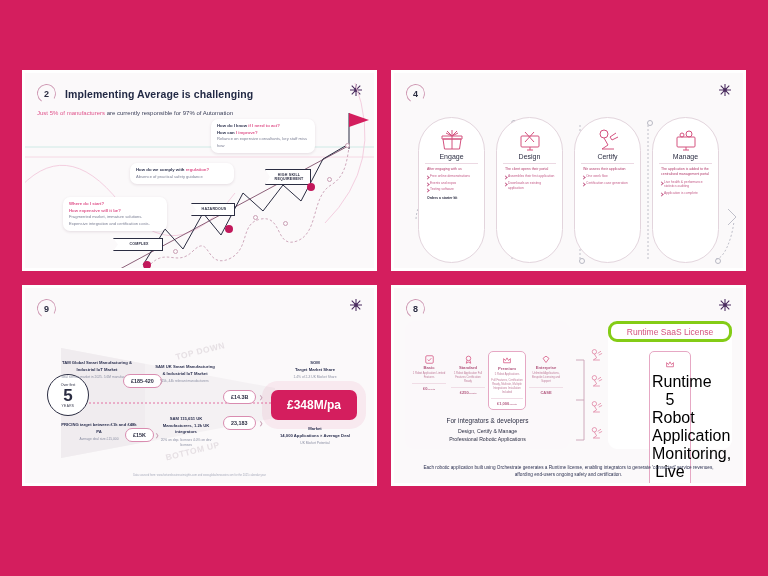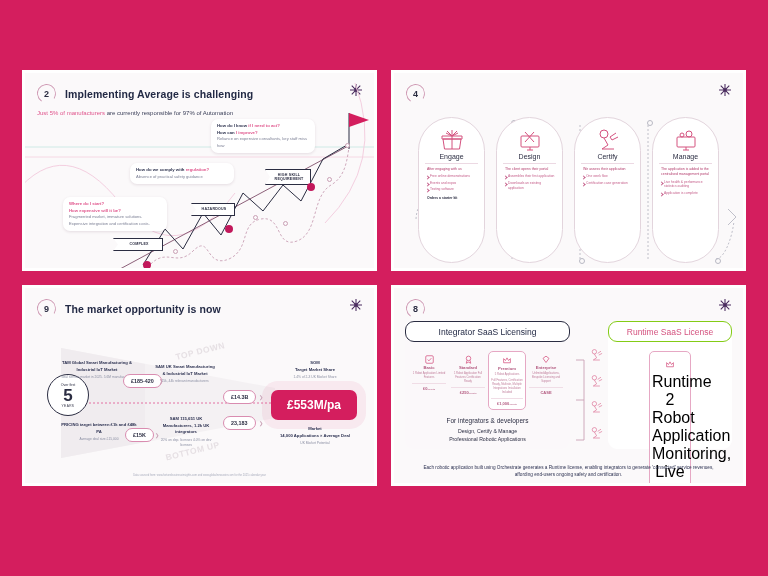--- a/index.html
+++ b/index.html
@@ -177,21 +177,21 @@
   }
   .ss-left { width: 168px; height: 128px; background:#fbf8fa; }
   .ss-right { width: 146px; height: 128px; margin-left: 29px; }
   .ss-banner {
     position:absolute; left: 0; top: 0; right: 0;
     height: 21px; border-radius: 9px;
     display:flex; align-items:center; justify-content:center;
     font-size: 8.5px; background:#fff;
   }
   .ss-banner.dark { border: 1px solid #2b2d42; color:#232a45; font-weight:500; }
-  .ss-banner.pink { border: 1px solid #84cc16; color:#d4527f; font-weight:500; }
+  .ss-banner.pink { border: 3px solid #84cc16; color:#d4527f; font-weight:500; }
 
   .tiers { display:flex; justify-content:center; gap: 1px; padding: 6px 5px 0 5px; }
   .tier {
     width: 38px; border-radius: 5px; padding: 3px 2px;
     text-align:center;
   }
   .tier.featured { border: 1px solid #e6a8c4; background:#fff; }
   .tier .ti { height: 11px; display:flex; align-items:center; justify-content:center; }
   .tier .tn { font-size: 4.2px; color: #b2587f; font-weight: 700; }
   .tier .td { font-size: 2.7px; color: #c07d9b; line-height: 1.45; margin-top: 2px; }
@@ -395,21 +395,20 @@
       </div>
     </div>
   </div>
 
   <div class="slide">
     <div class="slide-inner">
       <div class="s-head">
         <div class="num-badge">
           <span>9</span>
         </div>
-        <div class="s-title">The market opportunity is now</div>
       </div>
       <svg class="logo" viewBox="0 0 24 24">
         <g stroke="#4a2b5e" stroke-width="1.6" fill="none">
           <path d="M12 3 L12 21 M3 12 L21 12 M5.6 5.6 L18.4 18.4 M18.4 5.6 L5.6 18.4"></path>
         </g>
         <circle cx="12" cy="12" r="2.6" fill="#4a2b5e"></circle>
       </svg>
 
       <div class="fn">
         <svg width="355" height="171">
@@ -452,21 +451,21 @@
         <div class="arrowx" style="left:134px; top:60px;">❯</div>
         <div class="arrowx" style="left:130px; top:114px;">❯</div>
         <div class="arrowx" style="left:234px; top:76px;">❯</div>
         <div class="arrowx" style="left:234px; top:102px;">❯</div>
 
         <div class="fcol" style="left:254px; top:42px; width:72px;">
           <div class="h">SOM</div>
           <div class="h">Target Market Share</div>
           <div class="s">1.4% of 2-3 UK Market Share</div>
         </div>
-        <div class="som-box">£553M/pa</div>
+        <div class="som-box">£348M/pa</div>
         <div class="fcol" style="left:254px; top:108px; width:72px;">
           <div class="h">Market</div>
           <div class="h">14,000 Applications × Average Deal</div>
           <div class="s">UK Market Potential</div>
         </div>
 
         <div class="fn-note">Data sourced from: www.fortunebusinessinsights.com and www.globalnewswire.com for the 2025 calendar year</div>
       </div>
     </div>
   </div>
@@ -482,21 +481,20 @@
         <g stroke="#4a2b5e" stroke-width="1.6" fill="none">
           <path d="M12 3 L12 21 M3 12 L21 12 M5.6 5.6 L18.4 18.4 M18.4 5.6 L5.6 18.4"></path>
         </g>
         <circle cx="12" cy="12" r="2.6" fill="#4a2b5e"></circle>
       </svg>
 
       <div class="ss">
         <div class="ss-cols">
 
           <div class="ss-card ss-left">
-            <div class="ss-banner dark">Integrator SaaS Licensing</div>
             <div class="tiers">
               <div class="tier">
                 <div class="ti">
                   <svg width="9" height="9" viewBox="0 0 12 12">
                       <rect x="1" y="1" width="10" height="10" rx="1.5" fill="none" stroke="#d4527f" stroke-width="1"></rect>
                       <path d="M3.5 6 L5.2 7.8 L8.5 4.2" fill="none" stroke="#d4527f" stroke-width="1"></path>
                     </svg>
                 </div>
                 <div class="tn">Basic</div>
                 <div class="td">1 Robot Application Limited Features</div>
@@ -542,21 +540,21 @@
 
           <div class="ss-card ss-right">
             <div class="ss-banner pink">Runtime SaaS License</div>
             <div class="rt-card">
               <div class="ti">
                 <svg width="10" height="9" viewBox="0 0 12 12">
                     <path d="M1.5 9 L1.5 3.5 L4 6 L6 2.5 L8 6 L10.5 3.5 L10.5 9 Z" fill="none" stroke="#d4527f" stroke-width="1"></path>
                   </svg>
               </div>
               <div class="tn">Runtime</div>
-              <div class="td">2 Robot Application</div>
+              <div class="td">5 Robot Application</div>
               <div class="td">Monitoring, Live Assurance, Certification Records, Audit Trail</div>
 
             </div>
 
           </div>
         </div>
 
         <svg class="robots" width="40" height="108">
           <path d="M2 14 L10 14 L10 94 L2 94 M10 54 L2 54" stroke="#c9a0b5" stroke-width="0.9" fill="none"></path>
           <g stroke="#d4527f" stroke-width="1" fill="none">

